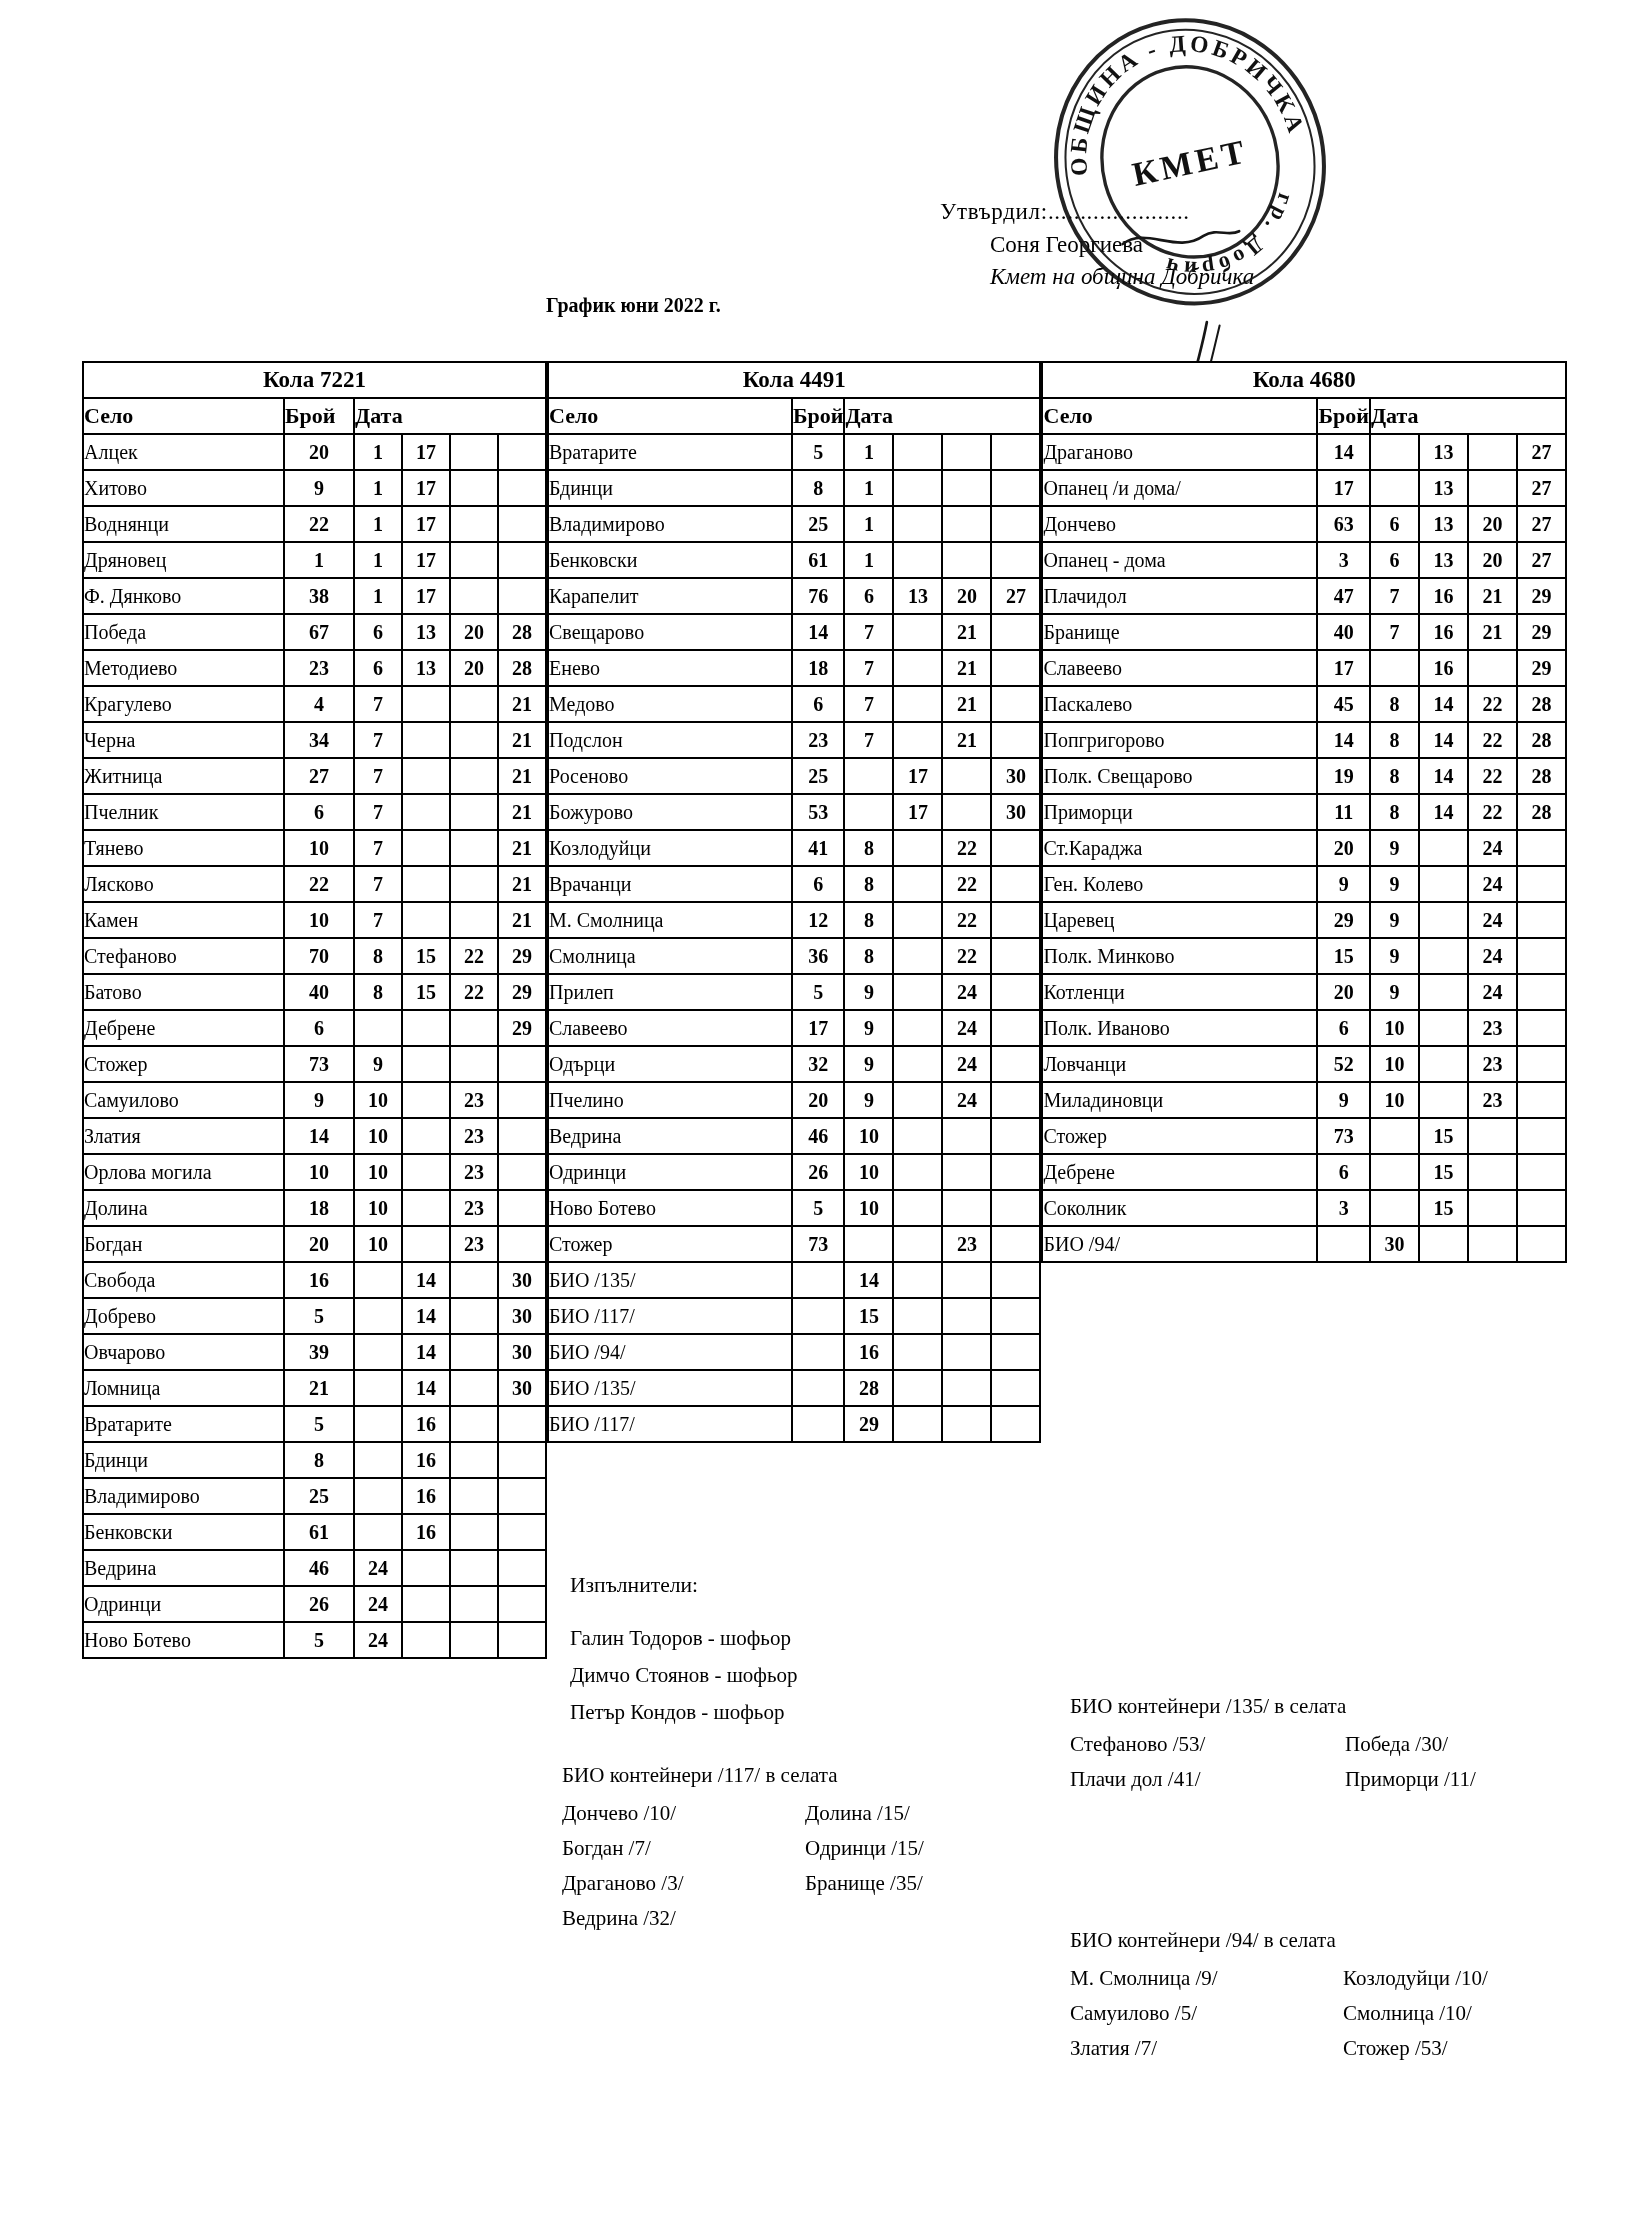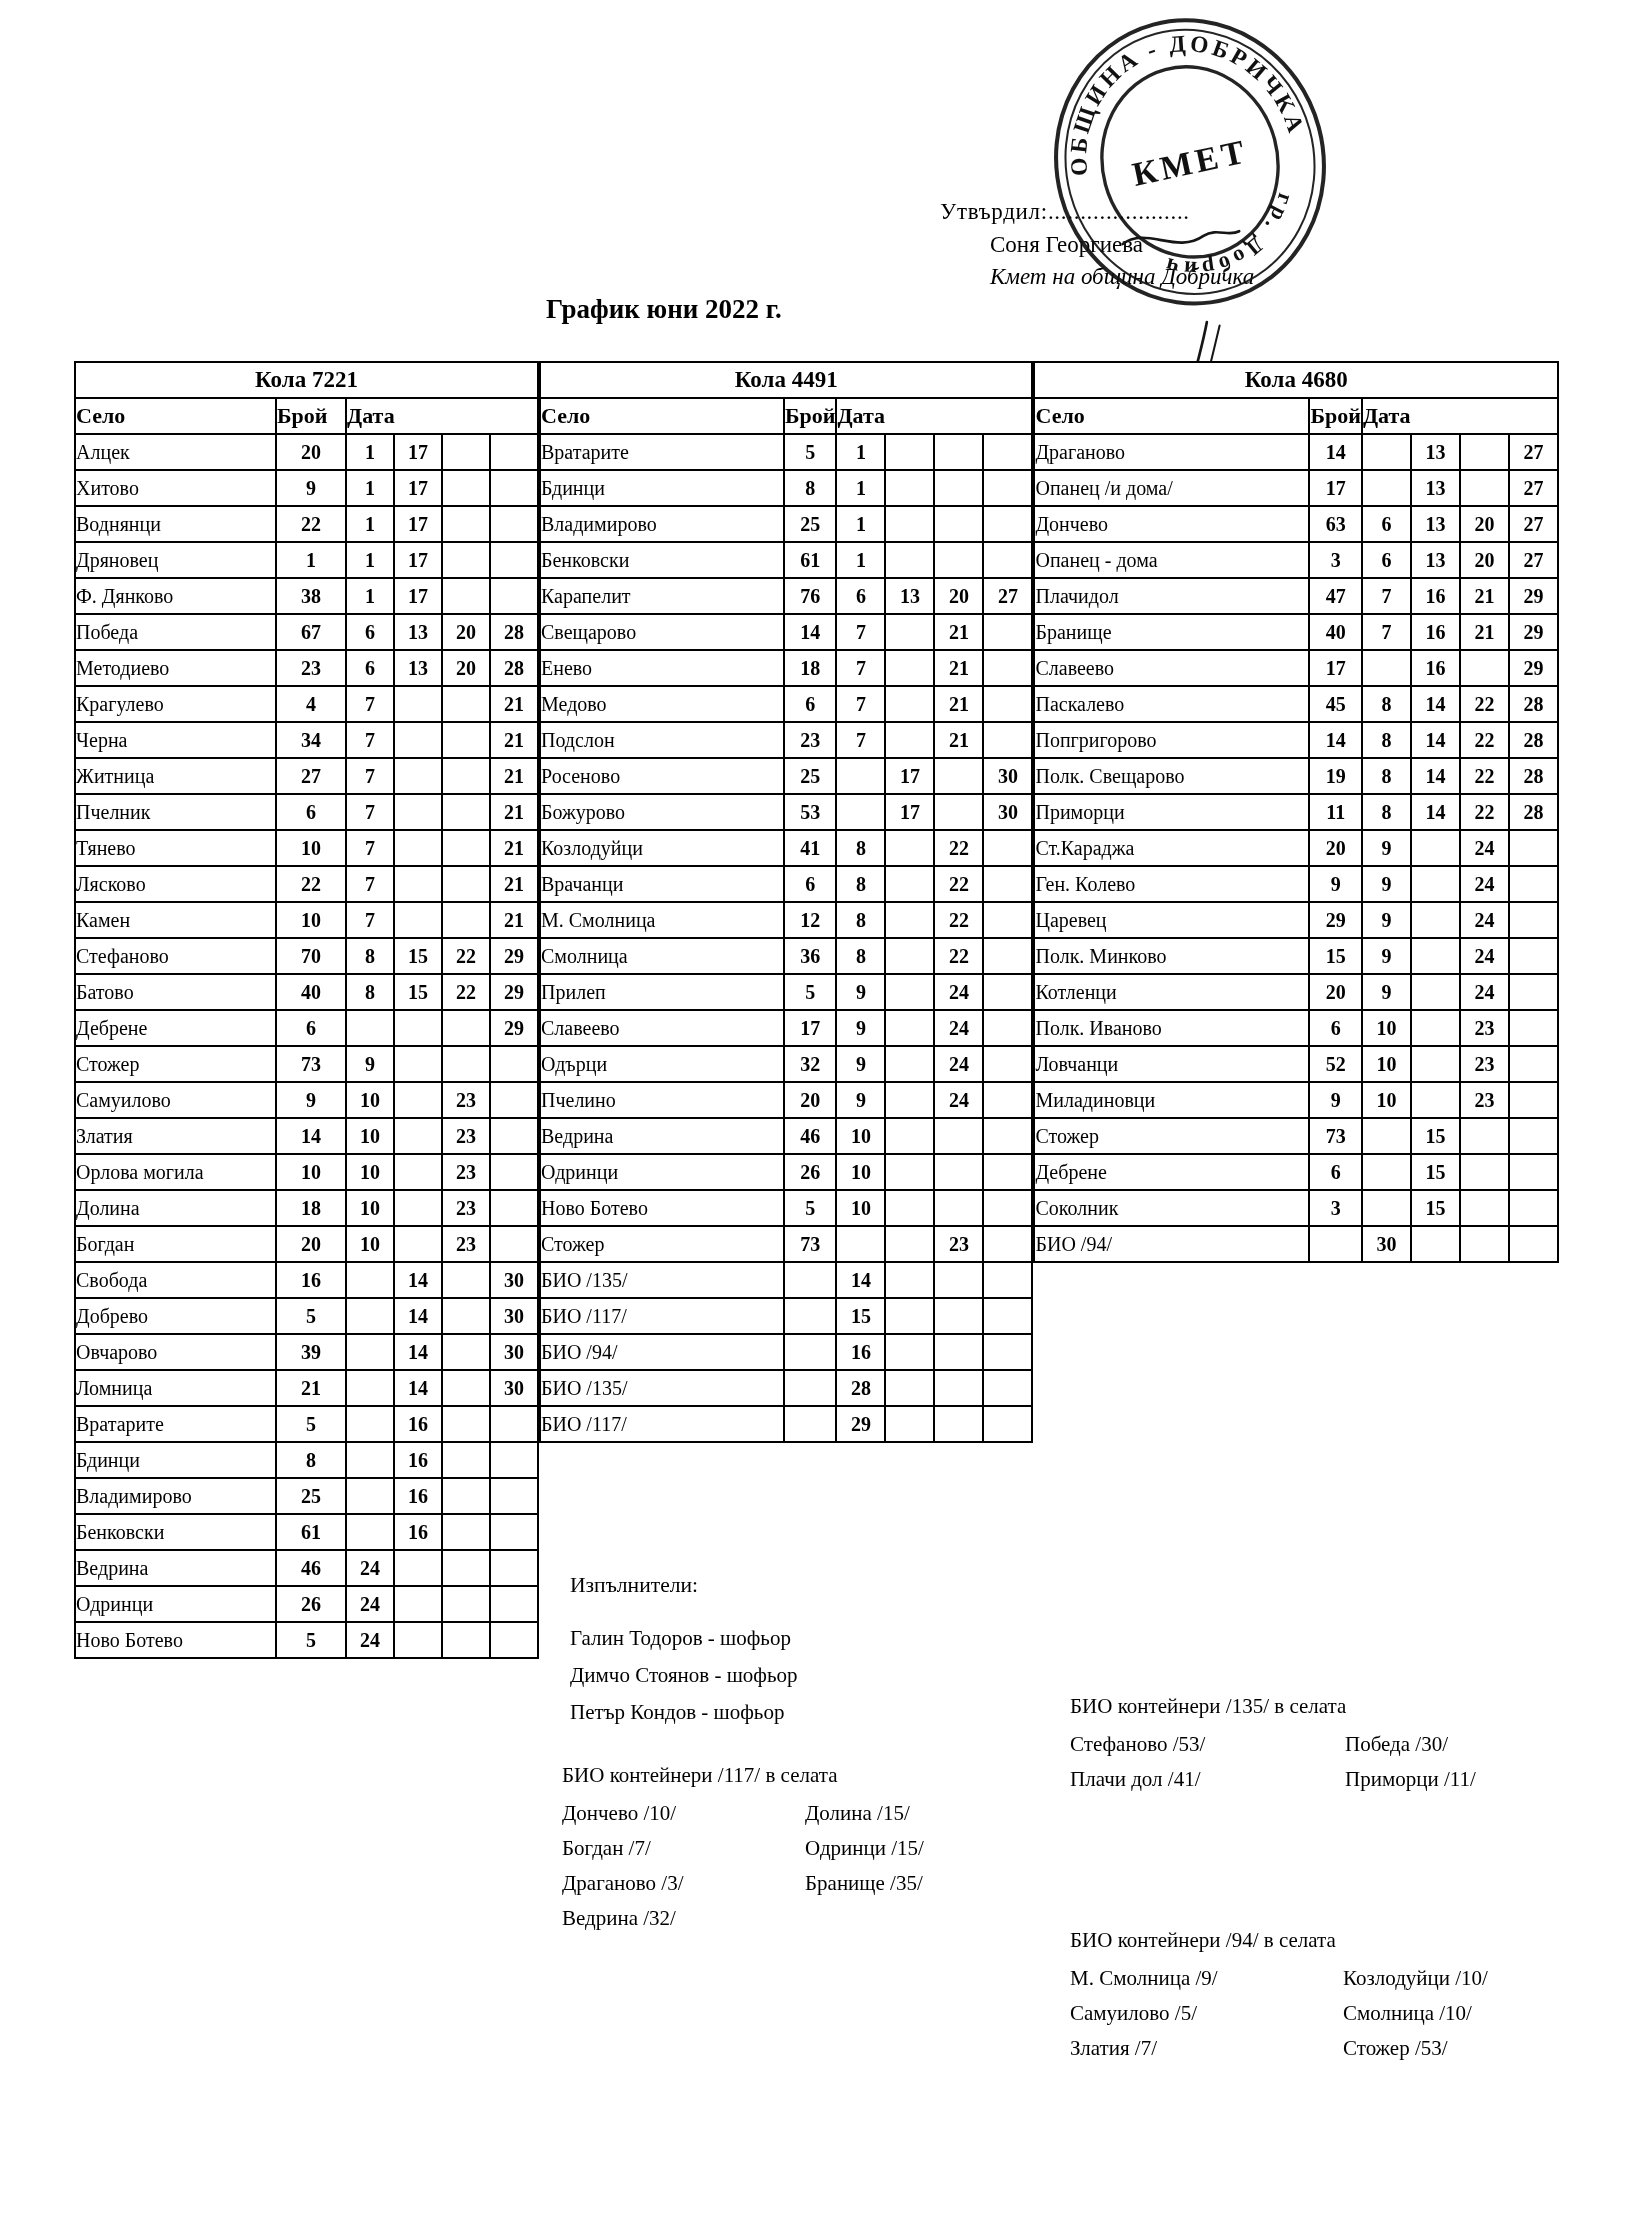--- a/index.html
+++ b/index.html
@@ -9,25 +9,25 @@
     height:2239px;
     background:#ffffff;
     font-family:"Liberation Serif","DejaVu Serif",serif;
     color:#000;
     overflow:hidden;
   }
   
   .approval-label{position:absolute;left:940px;top:199px;font-size:23px;letter-spacing:0.7px;}
   .approval-name{position:absolute;left:990px;top:232px;font-size:23px;}
   .approval-title{position:absolute;left:990px;top:264px;font-size:23px;font-style:italic;}
-  .doc-title{position:absolute;left:546px;top:294px;font-size:27px;font-weight:bold;}
+  .doc-title{position:absolute;left:546px;top:294px;font-size:20px;font-weight:bold;}
   .stamp-svg{position:absolute;left:1045px;top:6.7px;}
 
   
-  .tables{position:absolute;left:74px;top:361px;display:flex;align-items:flex-start;}
+  .tables{position:absolute;left:82px;top:361px;display:flex;align-items:flex-start;}
   table.sched{border-collapse:collapse;table-layout:fixed;background:#fff;}
   table.sched td, table.sched th{
     border:2px solid #000;
     height:34px;
     padding:0;
     overflow:hidden;
     white-space:nowrap;
   }
   td.band{font-size:23px;font-weight:bold;text-align:center;height:30px;}
   th.hdr{font-size:22px;font-weight:bold;text-align:left;height:31px;}

